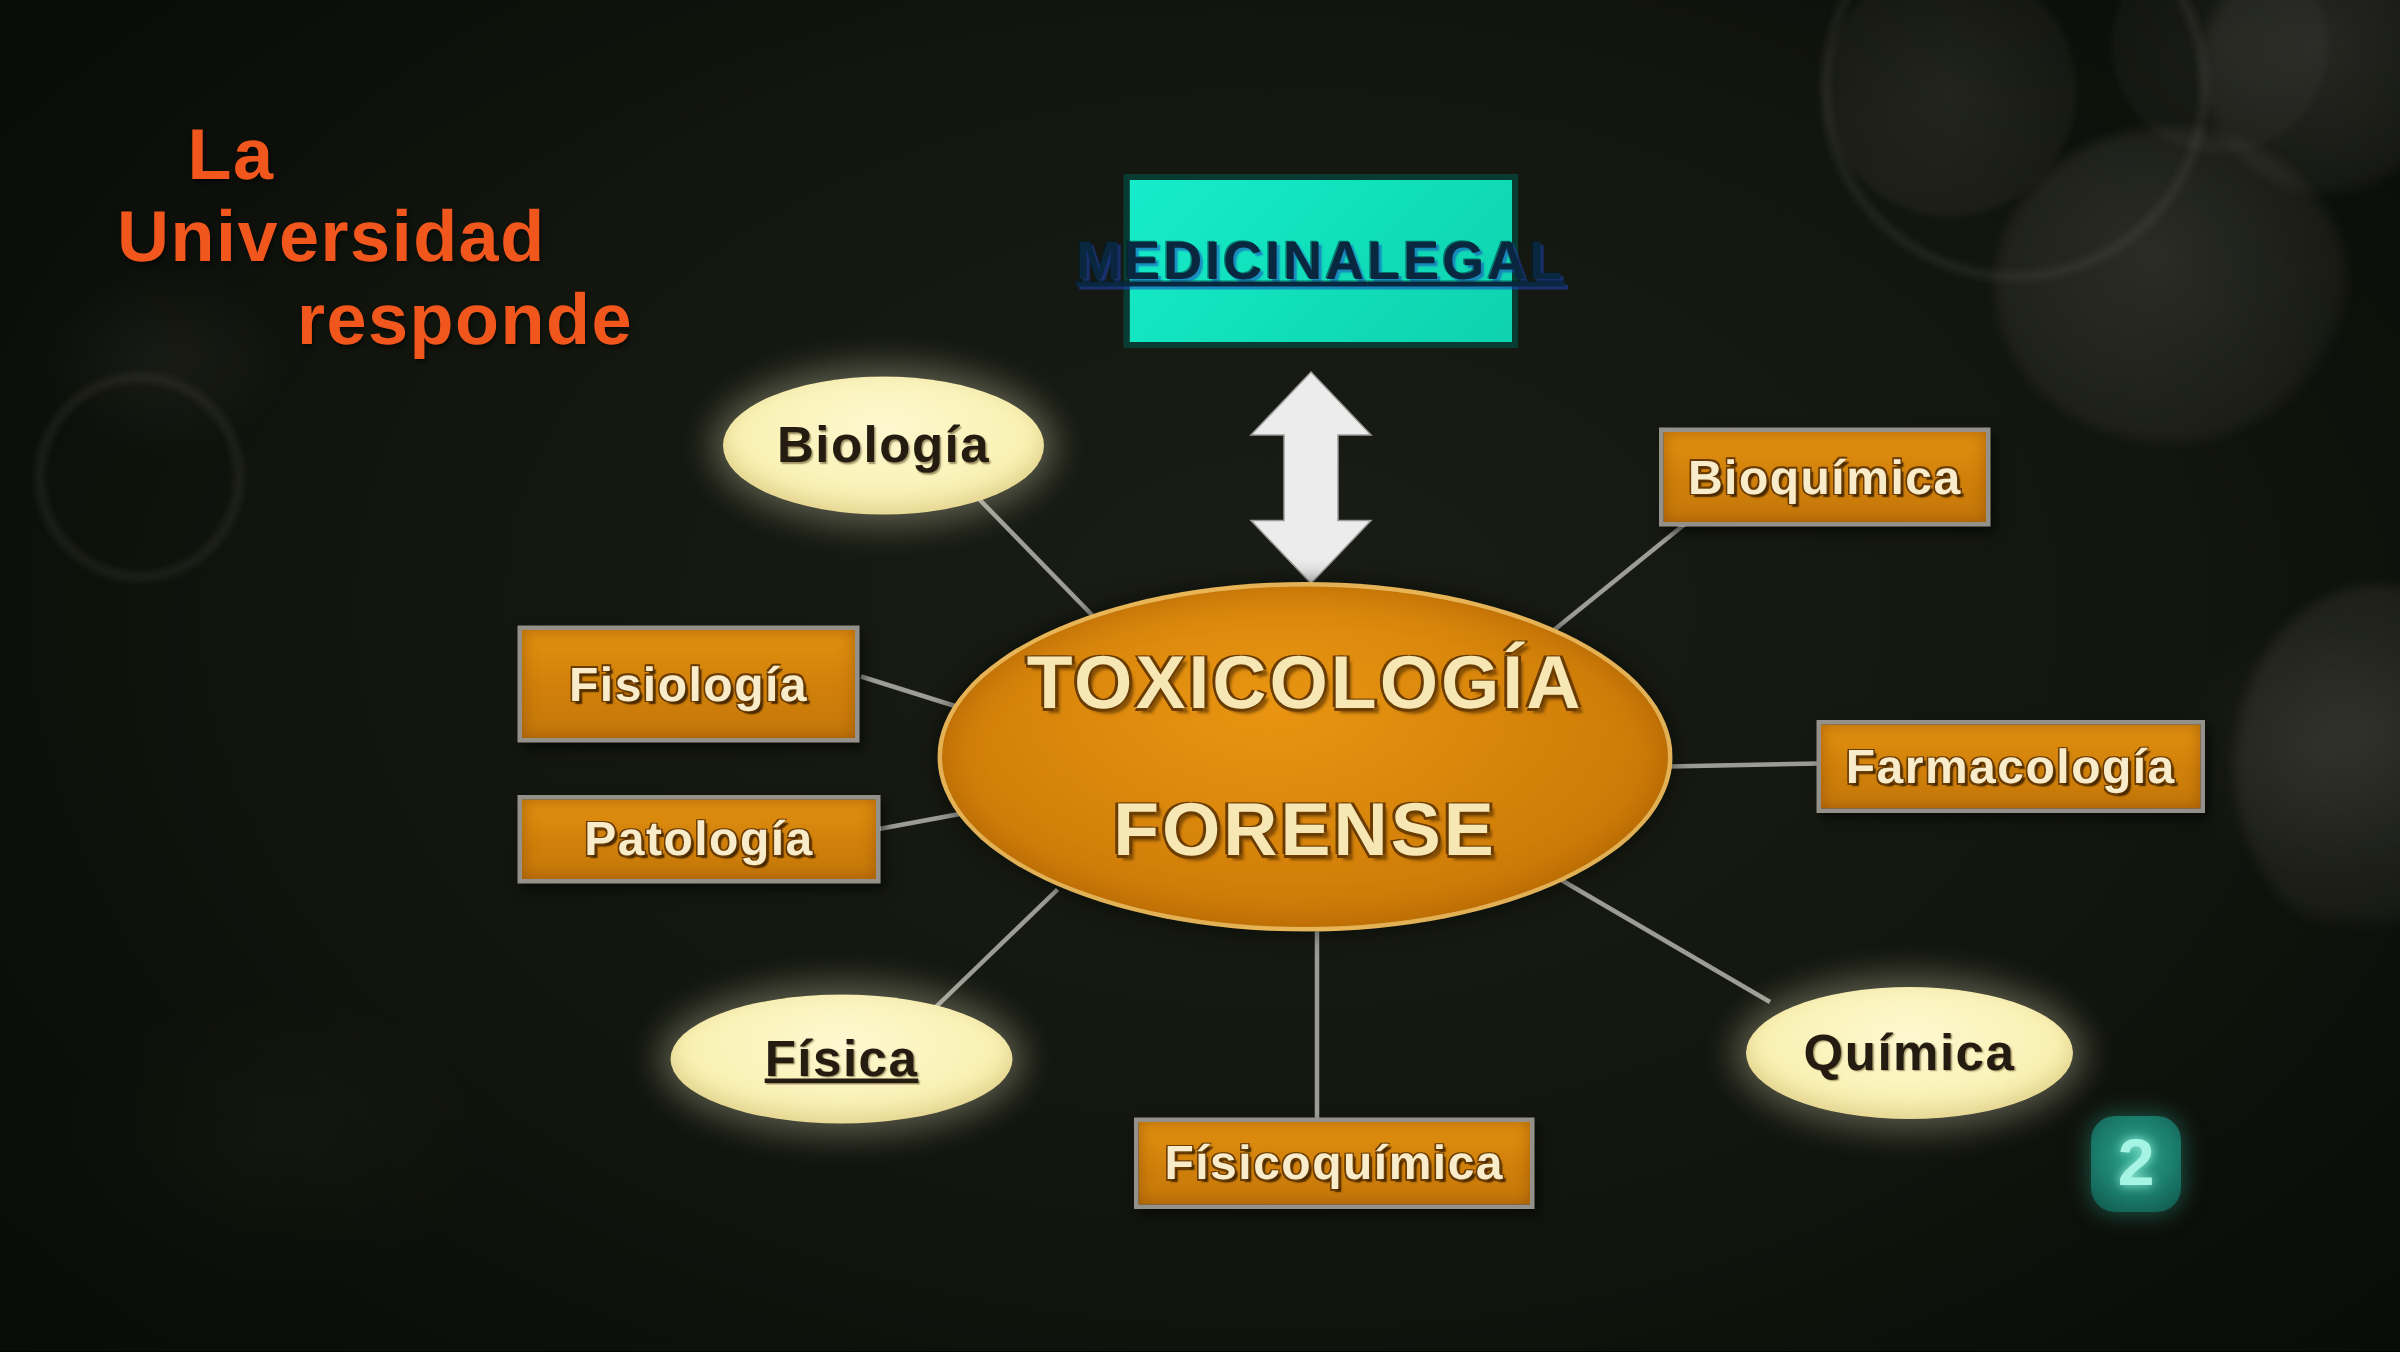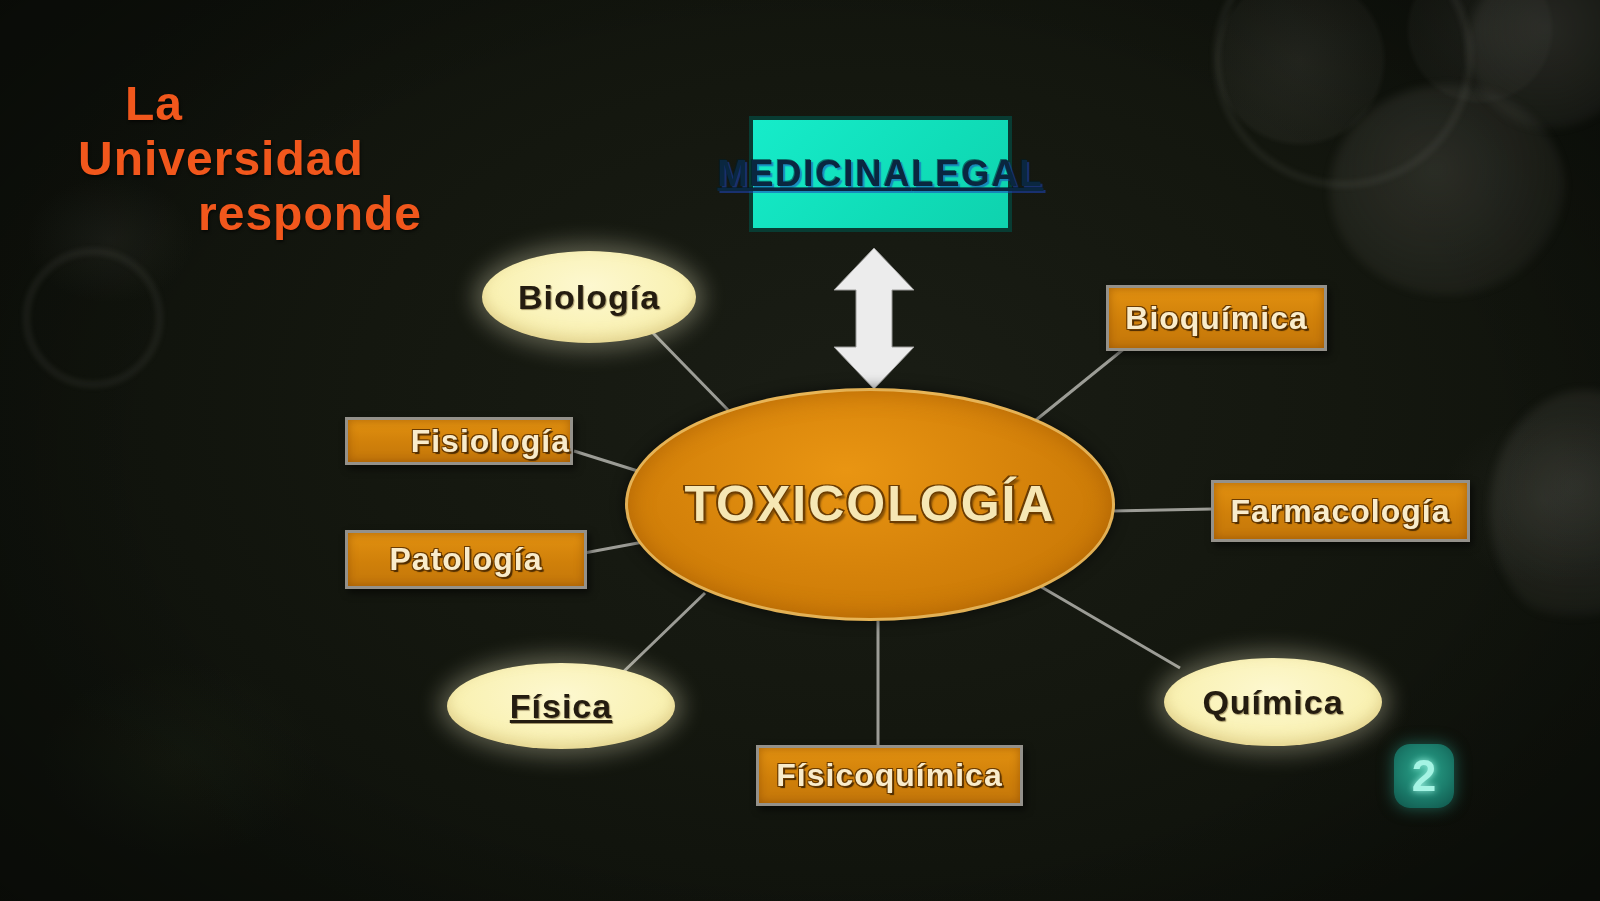--- a/index.html
+++ b/index.html
@@ -56,21 +56,21 @@
 
   
   .onode{
     background:linear-gradient(180deg,#e29110 0%,#d0800a 55%,#c4770a 100%);
     border:3px solid #94918a;box-sizing:border-box;
     box-shadow:inset 0 0 10px rgba(130,65,0,0.55), 3px 4px 7px rgba(0,0,0,0.55);
     color:#f9eccb;font-weight:700;font-size:32px;letter-spacing:1px;
     text-shadow:-1px -1px 0 #6b3c02, 1px -1px 0 #6b3c02, -1px 1px 0 #6b3c02, 2px 2px 1px #4a2a02;
     white-space:nowrap;
   }
-  .fisiologia{left:345px;top:417px;width:228px;height:48px;justify-content:flex-end;}
+  .fisiologia{left:345px;top:417px;width:228px;height:78px;}
   .patologia{left:345px;top:530px;width:242px;height:59px;}
   .bioquimica{left:1106px;top:256px;width:221px;height:66px;margin-top:29px;}
   .farmacologia{left:1211px;top:480px;width:259px;height:62px;}
   .fisicoquimica{left:756px;top:745px;width:267px;height:61px;}
 
   
   .ynode{
     border-radius:50%;
     background:radial-gradient(ellipse at 50% 38%, #fdf8d0 0%, #f9f1b2 65%, #efe29a 100%);
     box-shadow:0 0 22px 8px rgba(250,245,210,0.30), inset 0 -6px 14px rgba(190,160,90,0.35);
@@ -122,20 +122,21 @@
     <div class="l3">responde</div>
   </div>
 
   <div class="node medicina">
     <span>MEDICINA</span>
     <span>LEGAL</span>
   </div>
 
   <div class="node center-ellipse">
     <span>TOXICOLOGÍA</span>
+    <span>FORENSE</span>
   </div>
 
   <div class="node ynode biologia">
     <span>Biología</span>
   </div>
   <div class="node onode bioquimica">
     <span>Bioquímica</span>
   </div>
   <div class="node onode fisiologia">
     <span>Fisiología</span>

